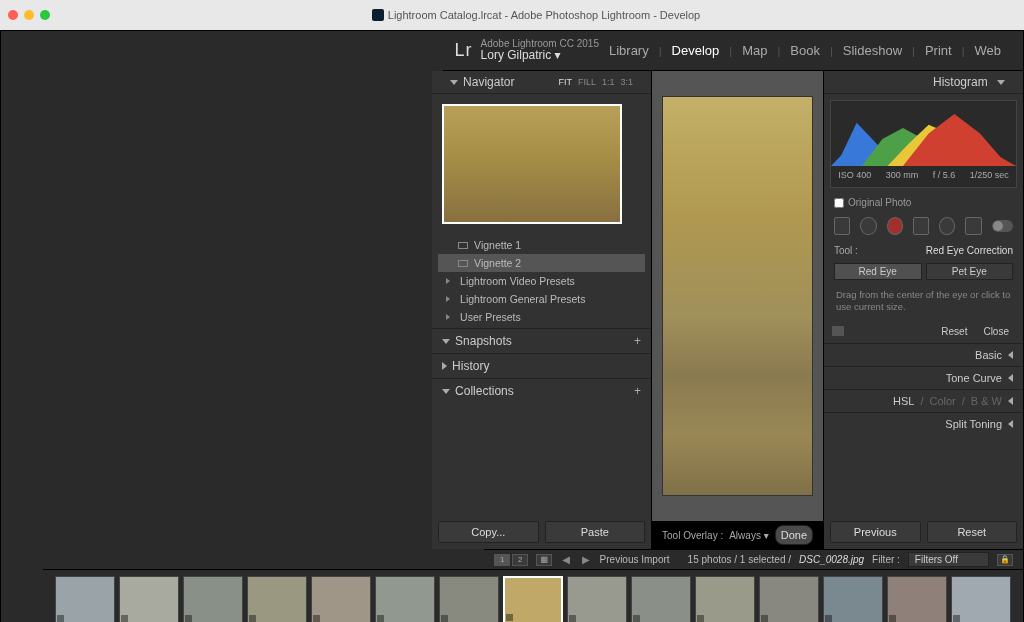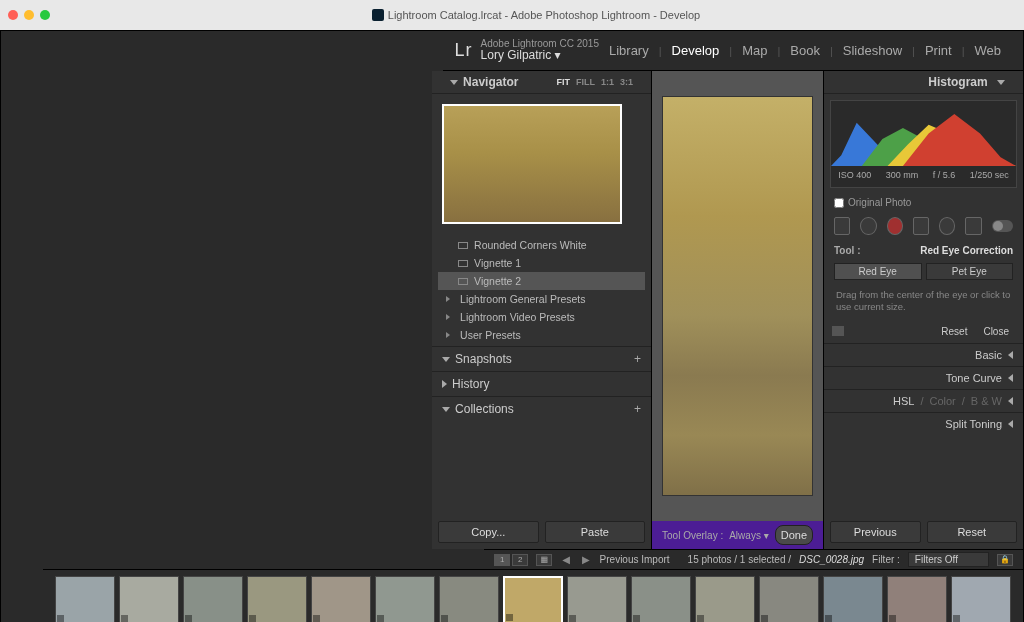--- a/index.html
+++ b/index.html
@@ -17,21 +17,21 @@
 .id-block { display: flex; flex-direction: column; line-height: 1.15; font-size: 10px; color: #999; }
 .id-name { color: #ddd; font-size: 12px; }
 .modules { display: flex; gap: 0; margin-left: auto; align-items: center; }
 .module { font-size: 13px; color: #aaa; padding: 0 10px; cursor: pointer; }
 .module.active { color: #fff; font-weight: 500; }
 .msep { color: #555; }
 .workspace { flex: 1; display: flex; min-height: 0; }
 .left-panel { width: 220px; background: #323232; display: flex; flex-direction: column; border-right: 1px solid #000; }
 .right-panel { width: 200px; background: #323232; display: flex; flex-direction: column; border-left: 1px solid #000; }
 .center { flex: 1; background: #4a4a4a; display: flex; flex-direction: column; }
-.panel-header { display: flex; align-items: center; padding: 4px 18px; font-size: 12px; color: #ccc; border-bottom: 1px solid #222; font-weight: bold; }
+.panel-header { display: flex; align-items: center; padding: 4px 18px; font-size: 12px; color: #ccc; border-bottom: 1px solid #222; }
 .tri { width: 0; height: 0; border-top: 4px solid transparent; border-bottom: 4px solid transparent; }
 .tri-down { border-top: 5px solid #aaa; border-left: 4px solid transparent; border-right: 4px solid transparent; border-bottom: none; margin-right: 5px; }
 .tri-right { border-left: 5px solid #aaa; margin-right: 5px; }
 .tri-down-end { border-top: 5px solid #aaa; border-left: 4px solid transparent; border-right: 4px solid transparent; border-bottom: none; margin-left: auto; }
 .nav-thumbs { padding: 10px; }
 .nav-preview { width: 180px; height: 120px; background: linear-gradient(180deg, #b8a058 0%, #a89048 40%, #887040 100%); border: 2px solid #fff; position: relative; }
 .preset-list { padding: 2px 6px; }
 .preset-item { display: flex; align-items: center; padding: 3px 8px 3px 20px; font-size: 10.5px; color: #bbb; gap: 6px; cursor: pointer; }
 .preset-item.sel { background: #555; }
 .preset-icon { width: 10px; height: 7px; border: 1px solid #888; }
@@ -43,37 +43,37 @@
 .histogram { height: 88px; background: #2a2a2a; margin: 6px; position: relative; border: 1px solid #444; }
 .histo-svg { width: 100%; height: 65px; }
 .histo-meta { display: flex; justify-content: space-around; font-size: 9px; color: #aaa; padding: 2px 0; }
 .orig-photo { display: flex; align-items: center; padding: 3px 10px; font-size: 10px; color: #999; gap: 4px; }
 .orig-photo input { width: 10px; height: 10px; }
 .tool-strip { display: flex; gap: 10px; padding: 6px 10px; align-items: center; }
 .tool-icon { width: 18px; height: 18px; border: 1px solid #666; border-radius: 2px; cursor: pointer; background: #3a3a3a; }
 .tool-icon.circle { border-radius: 50%; }
 .tool-toggle { width: 24px; height: 12px; border-radius: 6px; background: #555; margin-left: auto; cursor: pointer; position: relative; }
 .tool-toggle::after { content: ""; position: absolute; width: 10px; height: 10px; border-radius: 50%; background: #888; top: 1px; left: 1px; }
-.tool-label { padding: 4px 10px; font-size: 10px; color: #aaa; display: flex; font-weight: bold; }
+.tool-label { padding: 4px 10px; font-size: 10px; color: #aaa; display: flex; }
 .tool-label span:last-child { margin-left: auto; color: #ddd; }
 .sub-tabs { display: flex; padding: 3px 10px; gap: 4px; }
 .sub-tab { flex: 1; background: #3a3a3a; border: 1px solid #222; text-align: center; padding: 2px; font-size: 10px; cursor: pointer; color: #ccc; }
 .sub-tab.active { background: #505050; }
 .hint-text { padding: 6px 12px; font-size: 9.5px; color: #888; line-height: 1.3; }
 .reset-close { display: flex; gap: 4px; padding: 4px 8px; align-items: center; }
 .reset-close .sw { width: 12px; height: 10px; background: #555; }
 .reset-close .sp { flex: 1; }
 .reset-close .lbtn { font-size: 10px; color: #ccc; padding: 2px 6px; cursor: pointer; }
 .adj-section { display: flex; align-items: center; justify-content: flex-end; padding: 5px 10px; border-top: 1px solid #222; font-size: 11px; color: #ccc; gap: 6px; }
 .adj-section .sub { color: #666; }
 .adj-tri { border-right: 5px solid #aaa; border-top: 4px solid transparent; border-bottom: 4px solid transparent; }
 .prev-reset { display: flex; gap: 6px; padding: 6px; margin-top: auto; }
 .preview-area { flex: 1; background: #555; padding: 10px; display: flex; align-items: center; justify-content: center; }
 .preview-img { width: 100%; height: 100%; max-height: 400px; background: linear-gradient(180deg, #c4b068 0%, #b09850 30%, #a0905a 55%, #8a7a50 70%, #998855 85%, #807048 100%); border: 1px solid #333; position: relative; overflow: hidden; }
-.center-toolbar { display: flex; align-items: center; padding: 4px 10px; background: #4c1d95; font-size: 10px; color: #aaa; gap: 6px; }
+.center-toolbar { display: flex; align-items: center; padding: 4px 10px; background: #000000; font-size: 10px; color: #aaa; gap: 6px; }
 .done-btn { margin-left: auto; padding: 3px 5px; background: #4a4a4a; border: 1px solid #222; color: #ddd; font-size: 11px; cursor: pointer; border-radius: 8px; }
 .status-bar { height: 20px; background: #2a2a2a; display: flex; align-items: center; padding: 0 10px; gap: 8px; font-size: 10px; color: #bbb; border-top: 1px solid #000; }
 .grid-toggle { display: flex; gap: 2px; }
 .grid-btn { width: 16px; height: 12px; background: #3a3a3a; border: 1px solid #555; color: #aaa; font-size: 8px; display: flex; align-items: center; justify-content: center; cursor: pointer; }
 .grid-btn.active { background: #555; }
 .arrow-btn { color: #888; cursor: pointer; padding: 0 2px; }
 .filter-select { background: #3a3a3a; border: 1px solid #222; color: #ccc; padding: 1px 30px 1px 6px; font-size: 10px; }
 .filmstrip { height: 64px; background: #2a2a2a; padding: 4px 12px; display: flex; gap: 4px; overflow: hidden; border-top: 1px solid #000; }
 .film-thumb { width: 60px; height: 48px; background: #8a8a7a; border: 1px solid #444; position: relative; cursor: pointer; margin-top: 2px; }
 .film-thumb.sel { border: 2px solid #fff; }
@@ -132,35 +132,31 @@
             <span>1:1</span>
             <span>3:1</span>
           </div>
       </div>
       <div class="nav-thumbs">
         <div class="nav-preview"></div>
       </div>
       <div class="preset-list" id="preset-list">
           <div class="preset-item">
             <span class="preset-icon"></span>
-            <span>Rounded Corners White</span>
-          </div>
-          <div class="preset-item">
-            <span class="preset-icon"></span>
             <span>Vignette 1</span>
           </div>
           <div class="preset-item sel">
             <span class="preset-icon"></span>
             <span>Vignette 2</span>
           </div>
           <div class="preset-item folder">
+            <span>Lightroom Video Presets</span>
+          </div>
+          <div class="preset-item folder">
             <span>Lightroom General Presets</span>
-          </div>
-          <div class="preset-item folder">
-            <span>Lightroom Video Presets</span>
           </div>
           <div class="preset-item folder">
             <span>User Presets</span>
           </div>
         </div>
       <div class="panel-row">
           <span class="tri-down"></span>
           <span>Snapshots</span>
           <span class="plus">+</span>
         </div>

